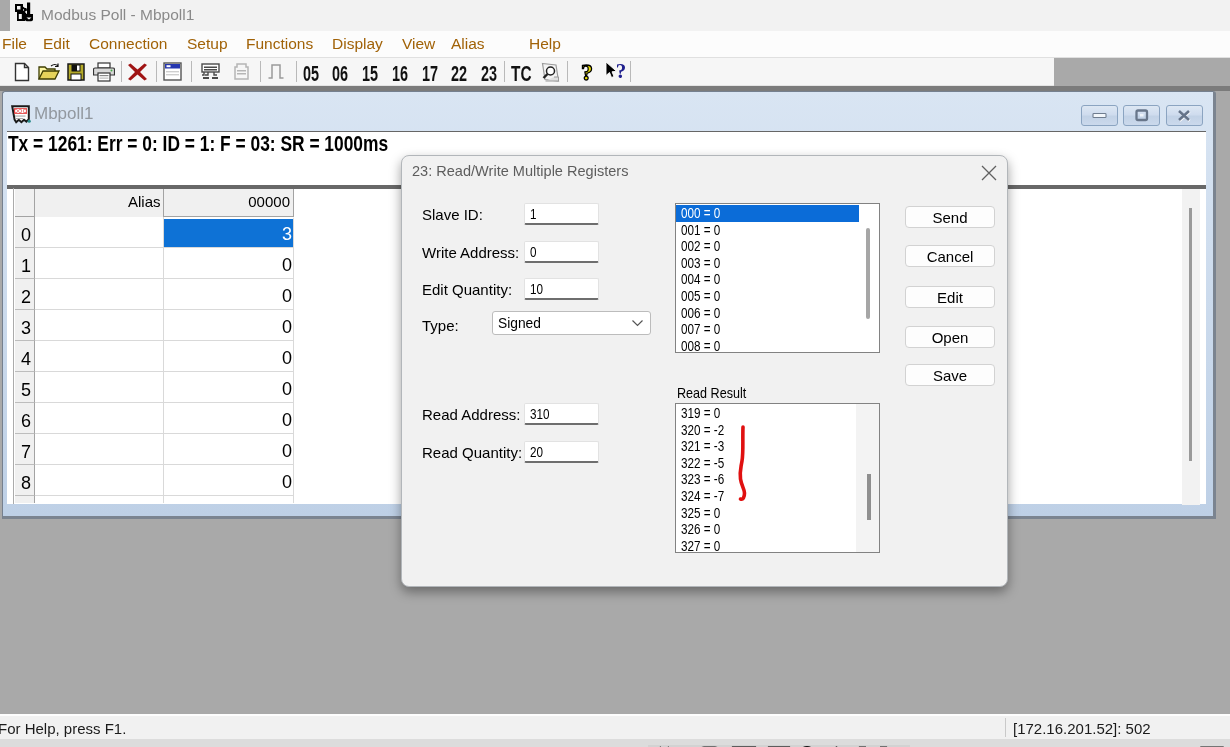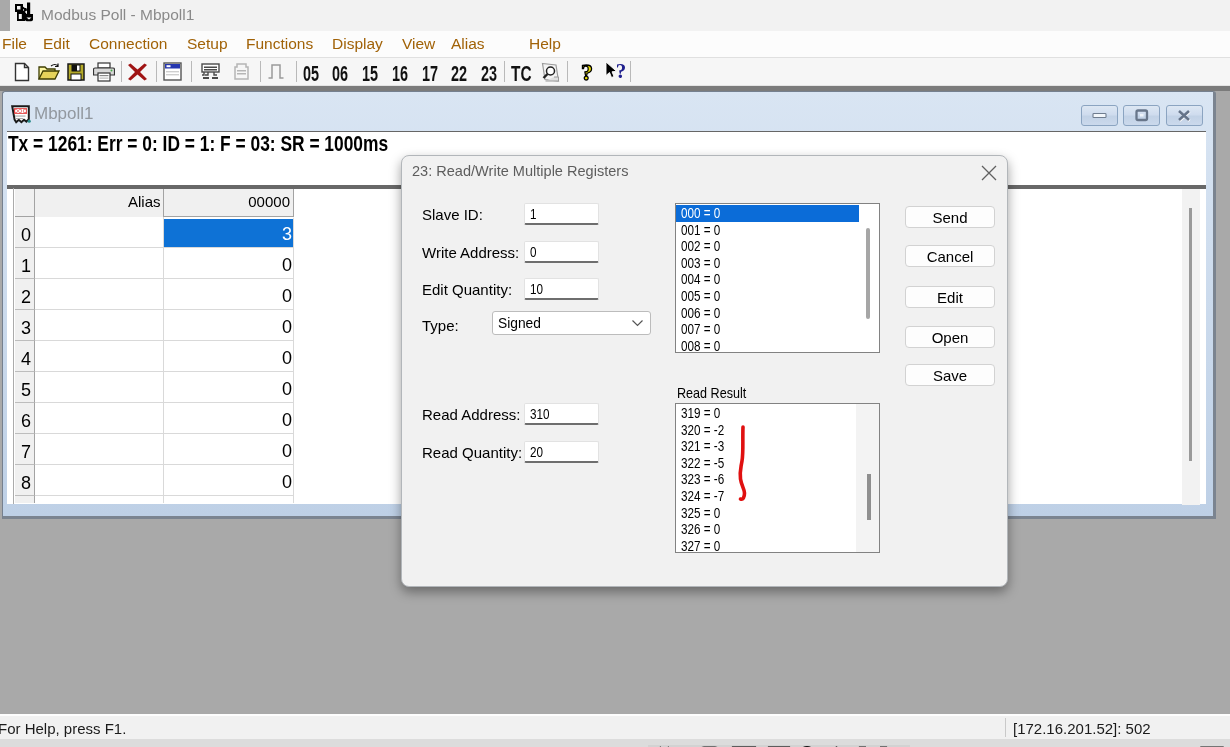--- a/index.html
+++ b/index.html
@@ -5,21 +5,21 @@
 * { margin:0; padding:0; box-sizing:border-box; }
 html,body { width:1230px; height:747px; overflow:hidden; }
 body { font-family:"Liberation Sans", sans-serif; position:relative; background:#a9a9a9; }
 .abs { position:absolute; }
 
 
 #titlebar { left:10px; top:0; width:1230px; height:31px; background:#f2f2f2; }
 #titletext { left:31px; top:6px; font-size:15.5px; color:#8a8a8a; }
 #menubar { left:0; top:31px; width:1230px; height:27px; background:#fcfcfc; border-bottom:1px solid #e0e0e0; }
 .mi { position:absolute; top:4px; font-size:15.5px; color:#a16207; }
-#toolbar { left:0; top:58px; width:1230px; height:28px; background:#f6f6f6; border-bottom:1px solid #e4e4e4; }
+#toolbar { left:0; top:58px; width:1054px; height:28px; background:#f6f6f6; border-bottom:1px solid #e4e4e4; }
 #toolbaredge { left:0; top:86px; width:1230px; height:5px; background:#7b7b7b; }
 .tsep { position:absolute; top:3px; width:1px; height:21px; background:#b9b9b9; }
 .tnum { position:absolute; top:3px; font-size:22px; font-weight:bold; color:#111; transform:scaleX(0.655); transform-origin:0 0; letter-spacing:0; }
 .ticon { position:absolute; top:4px; }
 
 
 #childwin { left:2px; top:91px; width:1214px; height:428px;
   background:linear-gradient(#d9e5f3,#bed0e6); border:1px solid #75808f; border-right:3px solid #7b8490; border-bottom:3px solid #7b8490; border-radius:3px 3px 0 0; }
 #cw-title { position:absolute; left:31px; top:12px; font-size:17px; color:#92989f; }
 .cwbtn { position:absolute; top:13px; width:37px; height:21px; border:1px solid #8ba4c1; border-radius:3px;

